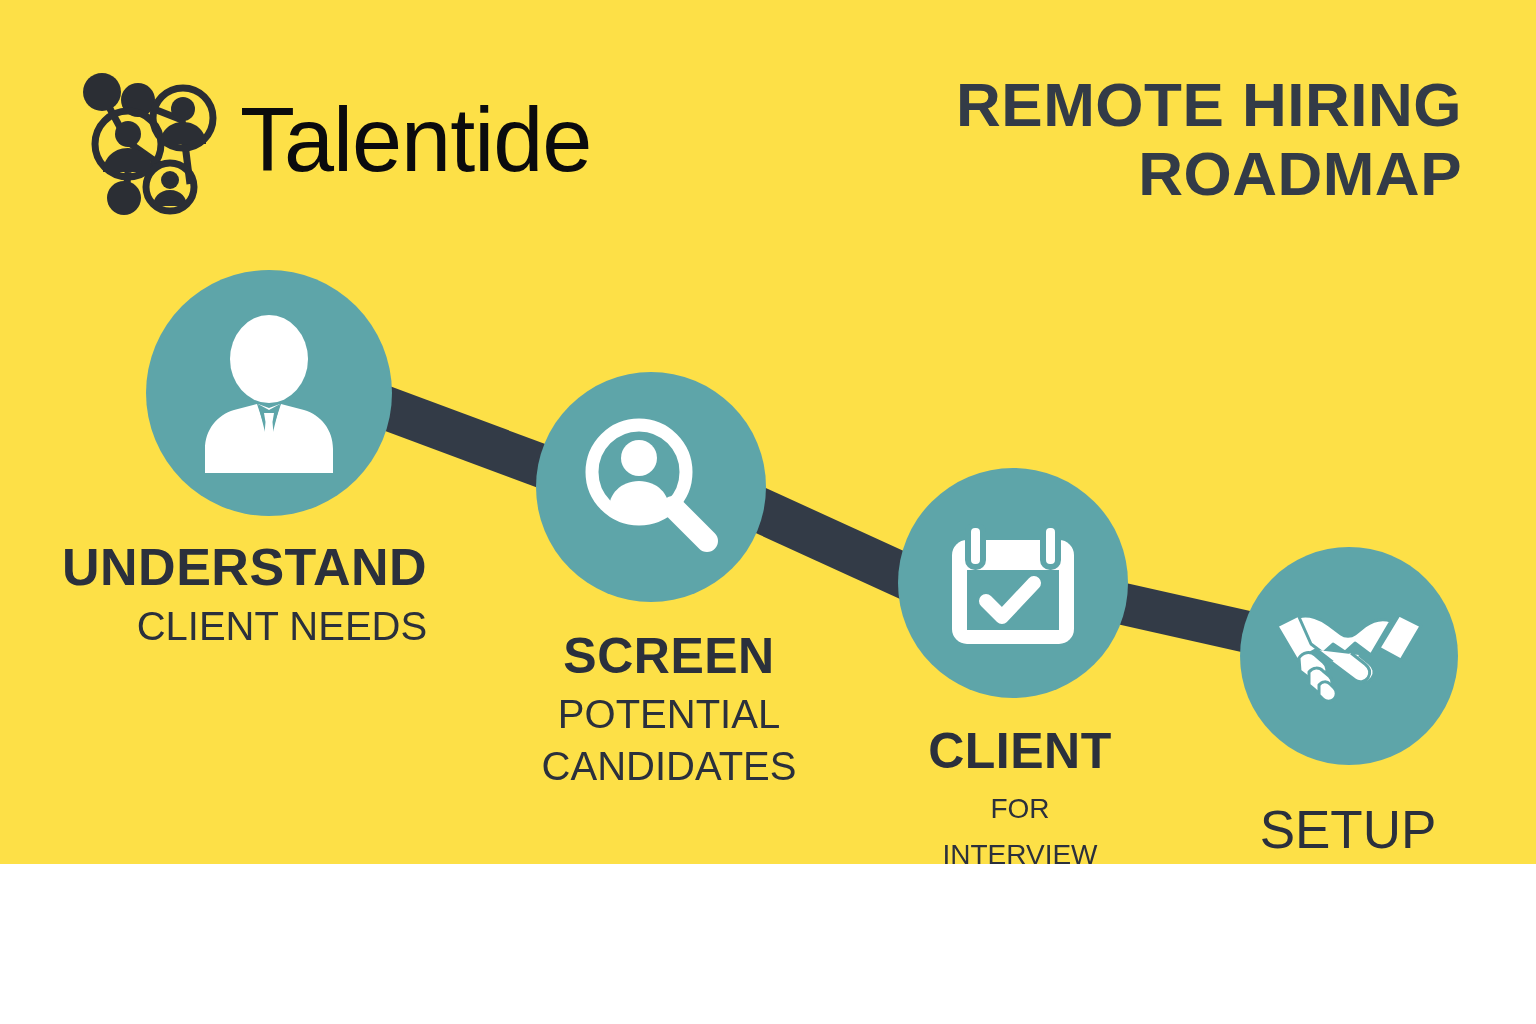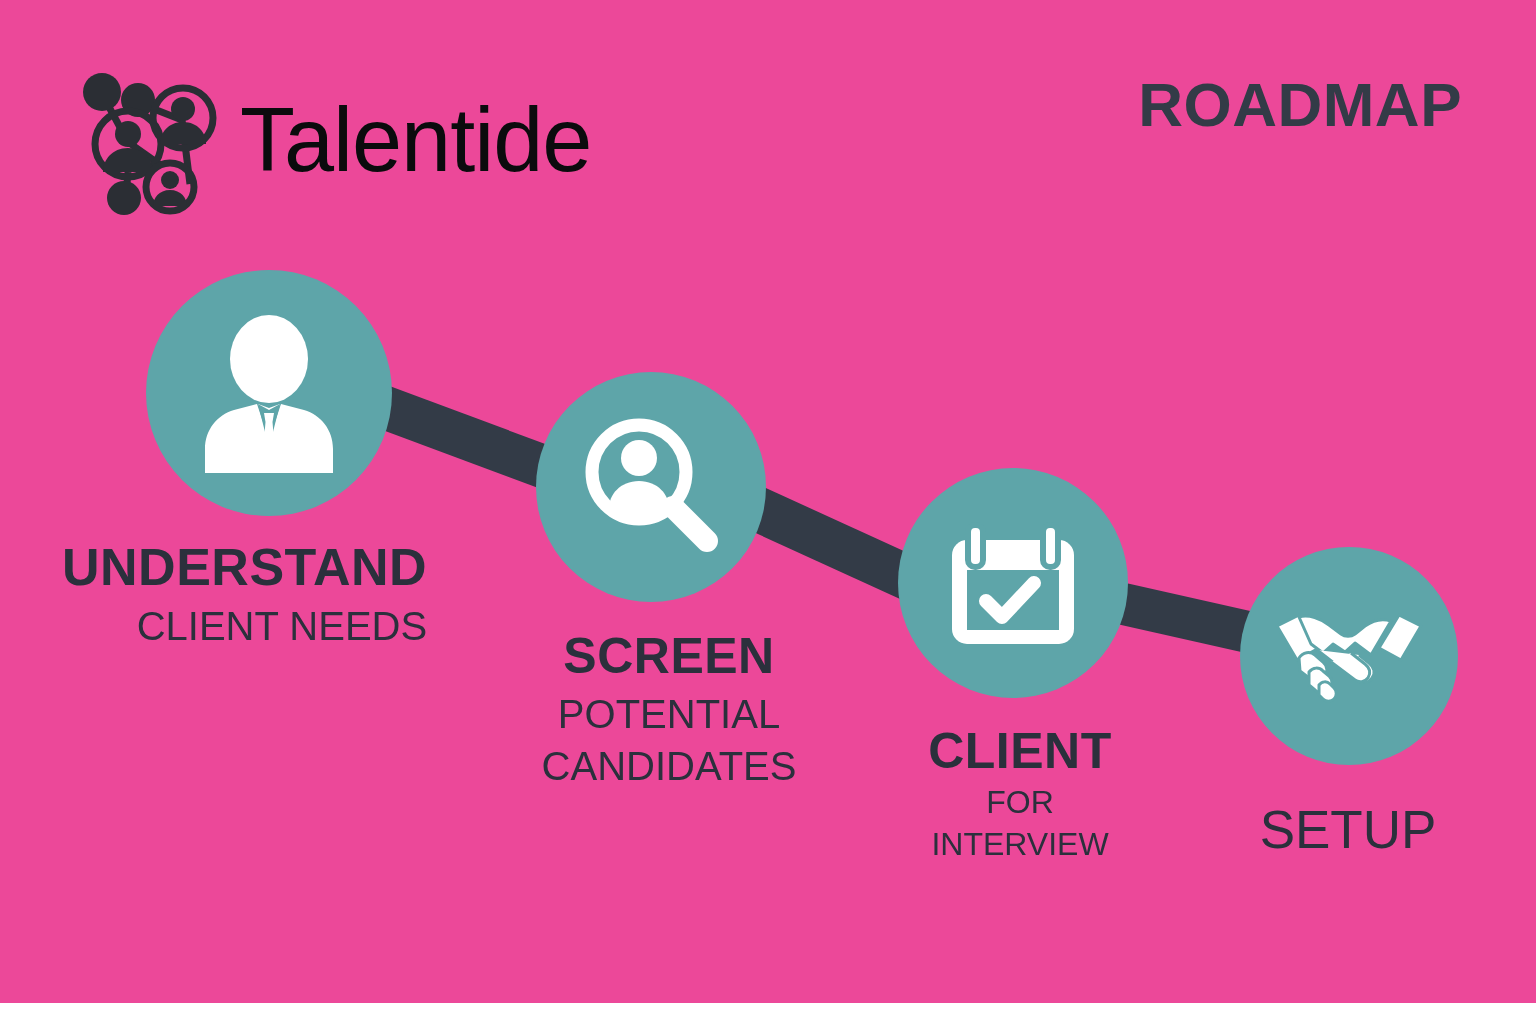--- a/index.html
+++ b/index.html
@@ -6,22 +6,22 @@
     margin: 0;
     padding: 0;
     background: #ffffff;
   }
   body {
     font-family: "Liberation Sans", sans-serif;
   }
   #canvas {
     position: relative;
     width: 1536px;
-    height: 1003px;
-    background: #ec4899;
+    height: 864px;
+    background: #fde047;
     overflow: hidden;
   }
 
   
   .brand {
     position: absolute;
     left: 66px;
     top: 62px;
     display: flex;
     align-items: center;
@@ -95,21 +95,21 @@
   
   #step-2 .bubble { left: 536px; top: 372px; width: 230px; height: 230px; }
   #step-2 .caption { left: 519px; top: 630px; width: 300px; text-align: center; }
   #step-2 .title { font-size: 50px; letter-spacing: 0.5px; }
   #step-2 .sub { font-size: 40px; margin-top: 10px; }
 
   
   #step-3 .bubble { left: 898px; top: 468px; width: 230px; height: 230px; }
   #step-3 .caption { left: 880px; top: 725px; width: 280px; text-align: center; }
   #step-3 .title { font-size: 50px; letter-spacing: 0.5px; }
-  #step-3 .sub { font-size: 32px; margin-top: 8px; }
+  #step-3 .sub { font-size: 28px; margin-top: 16px; }
 
   
   #step-4 .bubble { left: 1240px; top: 547px; width: 218px; height: 218px; }
   #step-4 .caption { left: 1188px; top: 792px; width: 320px; text-align: center; }
   #step-4 .title { font-size: 50px; letter-spacing: 0.5px; }
   #step-4 .sub { font-size: 53px; margin-top: 10px; }
 </style>
 </head>
 <body>
 
@@ -145,20 +145,21 @@
         <g fill="#2b2e34">
           <circle cx="104" cy="118" r="9"></circle>
           <path d="M104 128 c-11 0 -17 8 -17 16 h34 c0 -8 -6 -16 -17 -16 z"></path>
         </g>
       </svg>
     </span>
     <span class="brand-name">Talentide</span>
   </div>
 
   <div class="headline">
+    <div>REMOTE HIRING</div>
     <div>ROADMAP</div>
   </div>
 
   <svg class="connectors" viewBox="0 0 1536 1024" aria-hidden="true">
     <path d="M368 378 L556 448 L541 489 L353 419 Z" fill="#333b47"></path>
     <path d="M744 478 L930 563 L911 604 L725 519 Z" fill="#333b47"></path>
     <path d="M1108 579 L1268 615 L1259 656 L1099 620 Z" fill="#333b47"></path>
   </svg>
 
   <div class="step" id="step-1">

